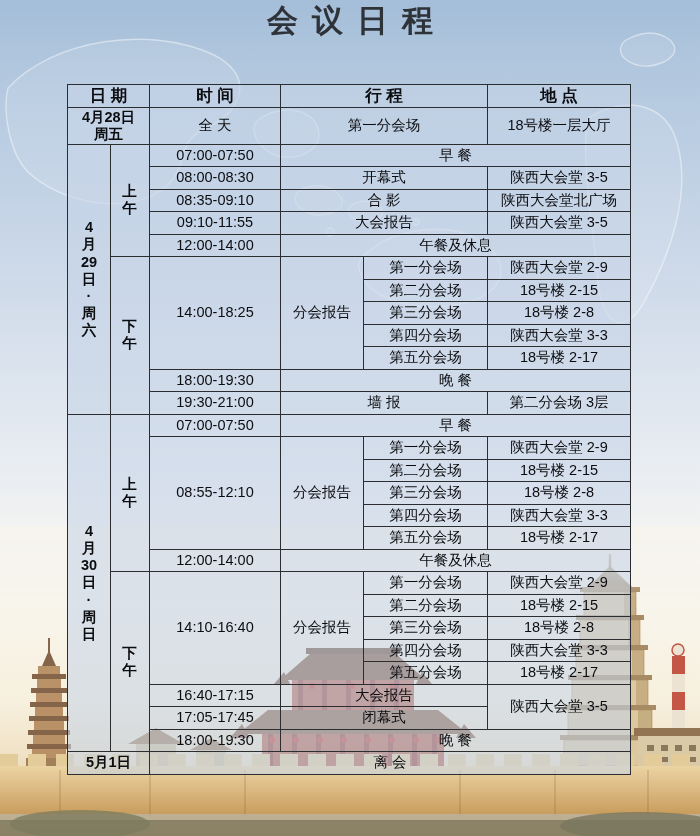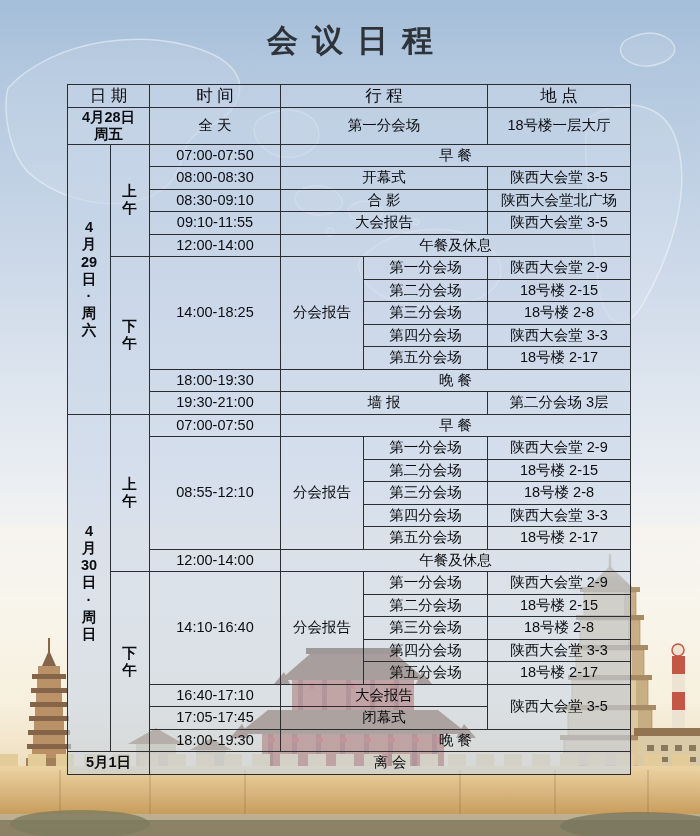--- a/index.html
+++ b/index.html
@@ -6,36 +6,36 @@
   body{width:700px;height:836px;font-family:"Liberation Sans","DejaVu Sans",sans-serif;}
   .page{
     position:relative;width:700px;height:836px;overflow:hidden;
     background:linear-gradient(180deg,
       #a4bdd8 0%,#b1c7de 8%,#bfd0e4 20%,#cdd9e9 32%,#dce4ee 45%,
       #e9edf2 56%,#f3f3f1 64%,#f8f5ec 72%,#f7f0de 84%,#ecd9b6 94%,#d9bd92 100%);
   }
   .bg-map{position:absolute;top:0;left:0;z-index:0;}
   .bg-city{position:absolute;bottom:0;left:0;z-index:0;}
   .title{
-    position:absolute;top:20px;left:0;width:700px;z-index:2;
+    position:absolute;top:0;left:0;width:700px;z-index:2;
     text-align:center;font-size:31px;font-weight:bold;color:#2e3339;
     letter-spacing:14px;text-indent:14px;margin:0;
   }
   table.schedule{
     position:absolute;left:67px;top:84px;z-index:1;
     width:563px;border-collapse:collapse;table-layout:fixed;
   }
   .schedule th,.schedule td{
     border:1.5px solid #2b2d31;
     background:rgba(199,212,231,0.58);
     color:#0c0d10;font-size:14.5px;line-height:1.18;
     text-align:center;vertical-align:middle;padding:1px 2px;
     overflow:hidden;
   }
-  .schedule th{font-size:16.5px;font-weight:normal;background:rgba(196,209,229,0.66);}
+  .schedule th{font-size:16.5px;font-weight:bold;background:rgba(196,209,229,0.66);}
   tr.r-head{height:40px;}
   tr.r-day{height:45px;}
   tr.r-last{height:25px;}
   .schedule tbody tr{height:22.5px;}
   .pre{white-space:pre-line;}
   .date{font-weight:bold;font-size:15px;line-height:1.35;}
   .vdate{font-weight:bold;font-size:15px;line-height:1.9;}
   .ampm{font-weight:bold;font-size:15px;line-height:1.9;letter-spacing:1px;}
   .loc{text-align:left;padding-left:11px;}
 </style>
@@ -258,21 +258,21 @@
 午</td>
         <td>07:00-07:50</td>
         <td colspan="3">早 餐</td>
       </tr>
       <tr>
         <td>08:00-08:30</td>
         <td colspan="2">开幕式</td>
         <td class="loc">陕西大会堂 3-5</td>
       </tr>
       <tr>
-        <td>08:30-09:10</td>
+        <td>08:35-09:10</td>
         <td colspan="2">合 影</td>
         <td class="loc">陕西大会堂北广场</td>
       </tr>
       <tr>
         <td>09:10-11:55</td>
         <td colspan="2">大会报告</td>
         <td class="loc">陕西大会堂 3-5</td>
       </tr>
       <tr>
         <td>12:00-14:00</td>
@@ -369,21 +369,21 @@
       </tr>
       <tr>
         <td>第四分会场</td>
         <td class="loc">陕西大会堂 3-3</td>
       </tr>
       <tr>
         <td>第五分会场</td>
         <td class="loc">18号楼 2-17</td>
       </tr>
       <tr>
-        <td>16:40-17:10</td>
+        <td>16:40-17:15</td>
         <td colspan="2">大会报告</td>
         <td rowspan="2" class="loc">陕西大会堂 3-5</td>
       </tr>
       <tr>
         <td>17:05-17:45</td>
         <td colspan="2">闭幕式</td>
       </tr>
       <tr>
         <td>18:00-19:30</td>
         <td colspan="3">晚 餐</td>

